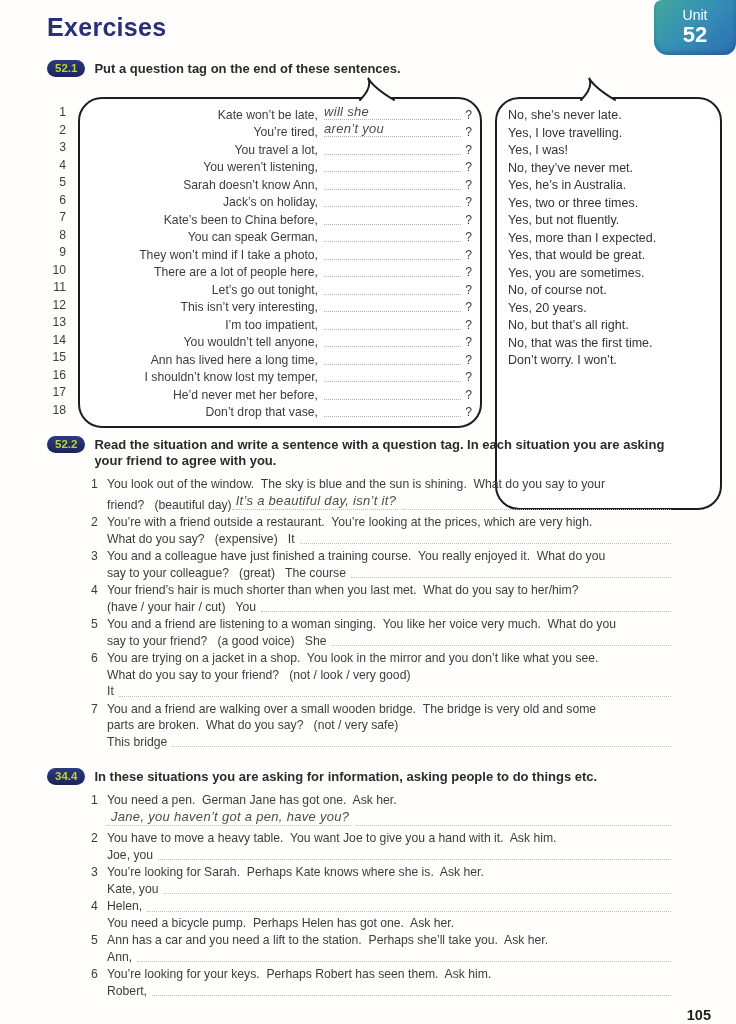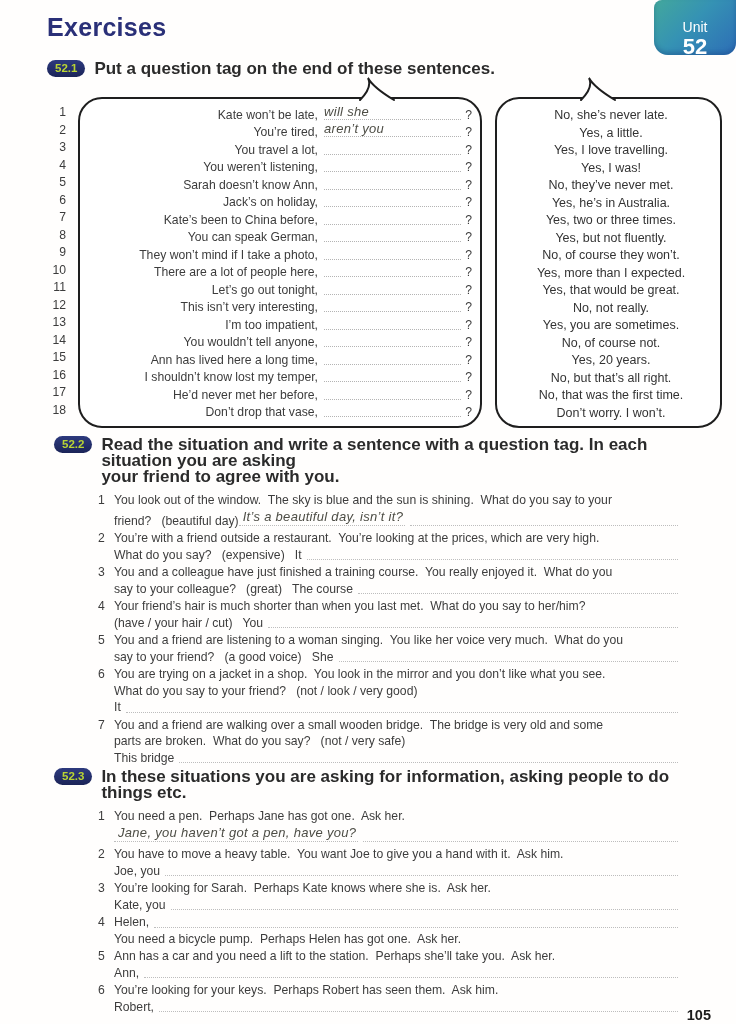--- a/index.html
+++ b/index.html
@@ -2,42 +2,42 @@
 <html><head>
 <meta charset="utf-8">
 <style>
   html,body{margin:0;padding:0;background:#ffffff;}
   .page{position:relative;width:736px;height:1024px;background:#fffefd;overflow:hidden;
         font-family:Liberation Sans, sans-serif;color:#3a3a3a;}
   .title{position:absolute;left:47px;top:13px;font-size:25px;font-weight:bold;color:#2a3078;letter-spacing:.3px;}
   .unit-badge{position:absolute;top:0;right:0;width:82px;height:55px;text-align:center;color:#fff;
         background:linear-gradient(135deg,#43a89c 0%,#3592b4 45%,#2d6db6 100%);
         border-radius:8px 0 12px 14px;box-shadow:inset 0 -3px 4px rgba(20,60,120,.35);}
-  .unit-badge .u-label{font-size:14px;margin-top:19px;}
+  .unit-badge .u-label{font-size:14px;margin-top:7px;}
   .unit-badge .u-num{font-size:22px;font-weight:bold;line-height:1.1;}
   .badge{display:inline-block;background:linear-gradient(#2d3a7e,#1b2458);color:#b9d433;font-size:11.5px;
         font-weight:bold;padding:2px 8px 3px;border-radius:12px;white-space:nowrap;}
   .sec-head{display:flex;align-items:flex-start;gap:9px;}
-  .instr{font-weight:bold;font-size:17px;color:#2b2b2b;line-height:16px;padding-top:1px;}
+  .instr{font-weight:bold;font-size:13px;color:#2b2b2b;line-height:16px;padding-top:1px;}
   
   .ex1-badge-row{position:absolute;left:47px;top:60px;display:flex;gap:9px;align-items:center;}
   .num-col{position:absolute;left:44px;top:104px;width:22px;text-align:right;font-size:12.2px;color:#3c3c3c;}
   .num-col div{height:17.5px;line-height:17.5px;}
   .bubble{position:absolute;background:#fff;border:2px solid #1e1e1e;border-radius:24px;box-sizing:border-box;}
   .bubble-left{left:78px;top:97px;width:404px;height:331px;padding:7px 8px 0 4px;}
-  .bubble-right{left:495px;top:97px;width:227px;height:331px;padding:8px 6px 0 11px;text-align:center;}
+  .bubble-right{left:495px;top:97px;width:227px;height:413px;padding:8px 6px 0 11px;}
   .tail{position:absolute;top:-22px;width:38px;height:24px;}
   .q-row{display:flex;align-items:flex-end;height:17.5px;font-size:12.2px;color:#3c3c3c;}
   .q-sent{width:234px;text-align:right;padding-bottom:2px;white-space:nowrap;}
   .q-ans{flex:1;border-bottom:1.4px dotted #b4b4b4;margin:0 3px 4px 6px;height:15px;line-height:15px;overflow:hidden;}
   .q-mark{padding-bottom:2px;margin-left:1px;}
   .r-row{height:17.5px;line-height:17.5px;font-size:12.5px;color:#333;white-space:nowrap;}
   .hand{font-style:italic;color:#4d4d45;font-size:13px;letter-spacing:.3px;}
   
-  .section{position:absolute;left:54px;width:650px;}
+  .section{position:absolute;left:47px;width:650px;}
   .items{margin:7px 0 0 44px;width:582px;}
   .item{position:relative;padding-left:16px;font-size:12.2px;color:#3d3d3d;line-height:16.5px;margin-bottom:1px;}
   .inum{position:absolute;left:0;top:0;}
   .iline.flex{display:flex;align-items:flex-end;text-align:right;}
   .seg-t{white-space:pre-wrap;}
   .dots{flex:1;border-bottom:1.4px dotted #bdbdbd;margin:0 2px 3px 5px;height:2px;}
   .hand.under{border-bottom:1.4px dotted #bdbdbd;margin-bottom:3px;padding:0 2px 0 4px;white-space:nowrap;}
   .page-num{position:absolute;right:25px;top:991px;font-size:14.5px;font-weight:bold;color:#1c1c1c;margin-top:16px;}
 </style>
 </head>
@@ -175,31 +175,28 @@
         </div>
       </div>
   </div>
 
   <div class="bubble bubble-right">
     <svg class="tail" style="left:82px" viewBox="0 0 38 24">
       <path d="M2 23 C 10 15 13 7 10 1 C 15 10 26 17 36 23" fill="#ffffff" stroke="#1e1e1e" stroke-width="2" stroke-linecap="round"></path>
     </svg>
     <div>
         <div class="r-row">No, she’s never late.</div>
-        <div class="r-row">Yes, a little.</div>
         <div class="r-row">Yes, I love travelling.</div>
         <div class="r-row">Yes, I was!</div>
         <div class="r-row">No, they’ve never met.</div>
         <div class="r-row">Yes, he’s in Australia.</div>
         <div class="r-row">Yes, two or three times.</div>
         <div class="r-row">Yes, but not fluently.</div>
-        <div class="r-row">No, of course they won’t.</div>
         <div class="r-row">Yes, more than I expected.</div>
         <div class="r-row">Yes, that would be great.</div>
-        <div class="r-row">No, not really.</div>
         <div class="r-row">Yes, you are sometimes.</div>
         <div class="r-row">No, of course not.</div>
         <div class="r-row">Yes, 20 years.</div>
         <div class="r-row">No, but that’s all right.</div>
         <div class="r-row">No, that was the first time.</div>
         <div class="r-row">Don’t worry.  I won’t.</div>
       </div>
   </div>
 
   <div class="section" style="top:436px">
@@ -268,29 +265,29 @@
           <div class="iline flex">
             <span class="seg-t">This bridge</span>
             <span class="dots"></span>
           </div>
         </div>
       </div>
   </div>
 
   <div class="section" style="top:768px">
     <div class="sec-head">
-      <span class="badge">52.3</span>
+      <span class="badge">34.4</span>
       <span class="instr" id="ex3-instr">
           <div>In these situations you are asking for information, asking people to do things etc.</div>
         </span>
     </div>
     <div class="items">
         <div class="item">
           <span class="inum">1</span>
-          <div class="iline"><span class="seg-t">You need a pen.  Perhaps Jane has got one.  Ask her.</span></div>
+          <div class="iline"><span class="seg-t">You need a pen.  German Jane has got one.  Ask her.</span></div>
           <div class="iline flex">
             <span class="hand under">Jane, you haven’t got a pen, have you?</span>
             <span class="dots"></span>
           </div>
         </div>
         <div class="item">
           <span class="inum">2</span>
           <div class="iline"><span class="seg-t">You have to move a heavy table.  You want Joe to give you a hand with it.  Ask him.</span></div>
           <div class="iline flex">
             <span class="seg-t">Joe, you</span>

